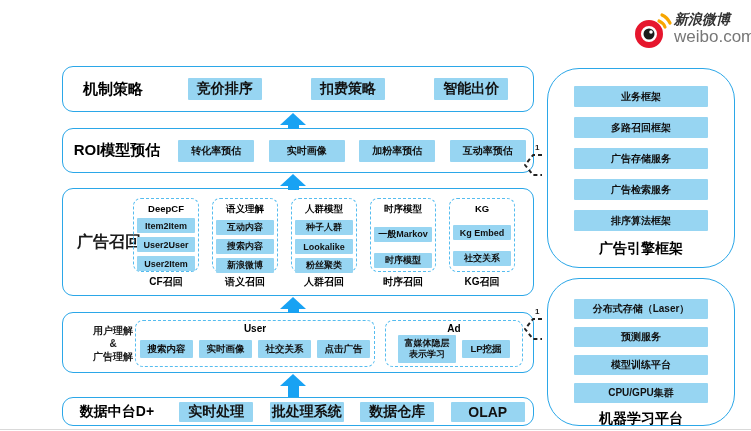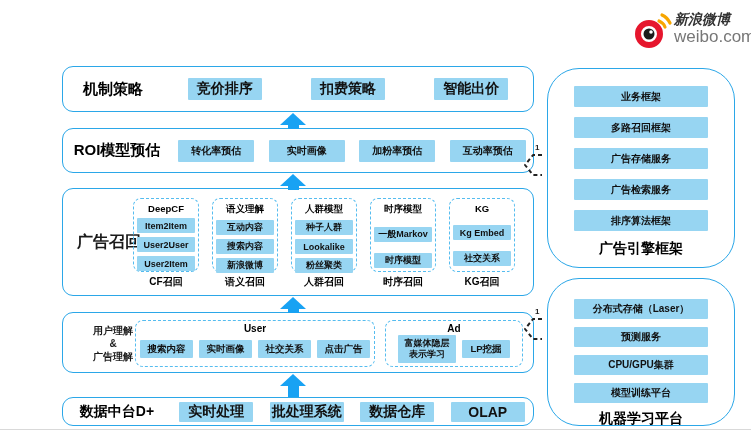--- a/index.html
+++ b/index.html
@@ -220,22 +220,22 @@
       <div class="chip chip-p">广告检索服务</div>
       <div class="chip chip-p">排序算法框架</div>
     </div>
     <div class="panel-title" style="margin-top:9px;">广告引擎框架</div>
   </div>
 
   <div class="panel" style="top:278px;height:148px;padding-top:20px;">
     <div class="panel-items" style="gap:8px;">
       <div class="chip chip-p" style="height:20px;">分布式存储（Laser）</div>
       <div class="chip chip-p" style="height:20px;">预测服务</div>
+      <div class="chip chip-p" style="height:20px;">模型训练平台</div>
       <div class="chip chip-p" style="height:20px;">CPU/GPU集群</div>
-      <div class="chip chip-p" style="height:20px;">模型训练平台</div>
     </div>
     <div class="panel-title" style="margin-top:7px;">机器学习平台</div>
   </div>
 
   <div class="link" style="left:520px;top:145px;">
     <span class="badge">1</span>
     <svg width="30" height="42" viewBox="0 0 30 42">
       <path d="M22 10 L13 10 L5 20 L13 30 L22 30" fill="none" stroke="#222" stroke-width="2" stroke-dasharray="4 3" stroke-linejoin="round"></path>
     </svg>
   </div>

